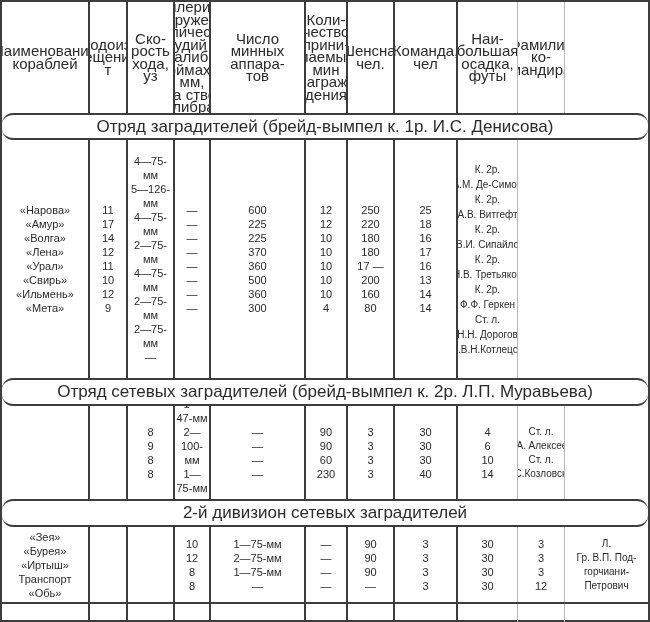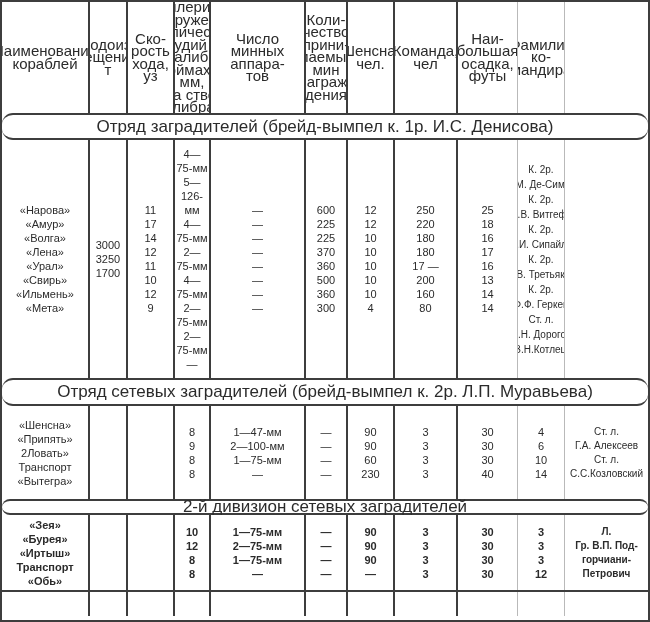--- a/index.html
+++ b/index.html
@@ -32,26 +32,26 @@
 
   .band {
     display: flex; align-items: center; justify-content: center;
     font-size: 17px;
     border-top: 2px solid #3d3d3d; border-bottom: 2px solid #3d3d3d;
     white-space: pre;
     border-radius: 11px;
   }
   .band1 { height: 27px; }
   .band2 { height: 28px; text-align: center; }
-  .band3 { height: 16px; }
+  .band3 { height: 28px; }
 
   .block .cell { font-size: 11px; line-height: 14px; }
   .block1 { height: 238px; }
   .block2 { height: 93px; }
-  .block3 { height: 75px; font-weight: bold; }
+  .block3 { height: 75px; }
   .block .cell.cmd { font-size: 10px; line-height: 15px; }
   .block2 .cell.cmd, .block3 .cell.cmd { line-height: 14px; }
 
   .empty-row { height: 26px; border-top: 2px solid #3d3d3d; }
 </style>
 </head>
 <body>
 
 <div class="sheet">
   <div class="table">
@@ -100,23 +100,20 @@
 
     <div class="cols block block1">
       <div class="cell">«Нарова»
 «Амур»
 «Волга»
 «Лена»
 «Урал»
 «Свирь»
 «Ильмень»
 «Мета»</div>
-      <div class="cell">3000
-3250
-1700</div>
       <div class="cell">11
 17
 14
 12
 11
 10
 12
 9</div>
       <div class="cell">4—75-мм
 5—126-мм
@@ -177,25 +174,20 @@
 К. 2р.
 Ф.Ф. Геркен
 Ст. л.
 Н.Н. Дорогов
 Л.В.Н.Котлецов</div>
     </div>
 
     <div class="band band2">Отряд сетевых заградителей (брейд-вымпел к. 2р. Л.П. Муравьева)</div>
 
     <div class="cols block block2">
-      <div class="cell">«Шенсна»
-«Припять»
-2Ловать»
-Транспорт
-«Вытегра»</div>
       <div class="cell"></div>
       <div class="cell"></div>
       <div class="cell">8
 9
 8
 8</div>
       <div class="cell">1—47-мм
 2—100-мм
 1—75-мм
 —</div>

